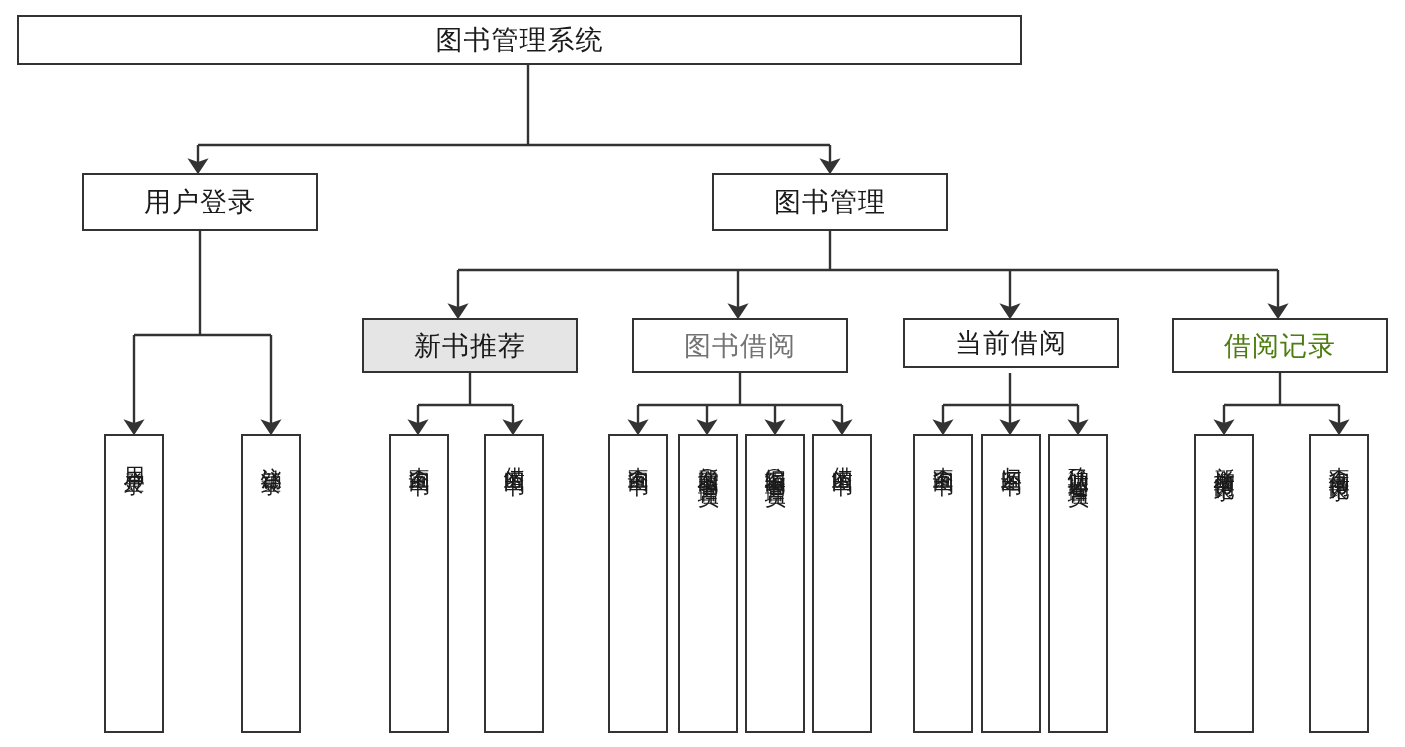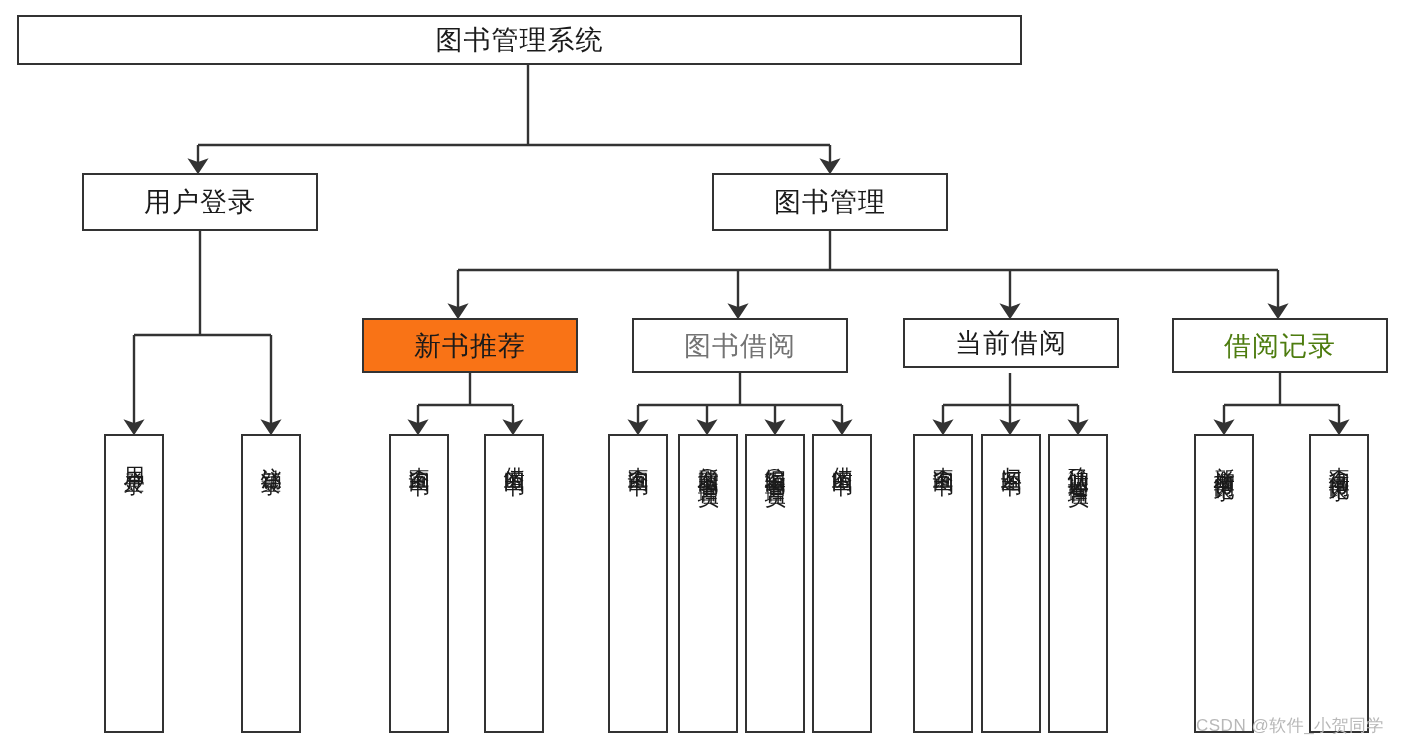--- a/index.html
+++ b/index.html
@@ -111,21 +111,21 @@
   <div id="node-layer">
       <div class="node h" style="left: 17px; top: 15px; width: 1005px; height: 50px; border-color: rgb(51, 51, 51); background: rgb(255, 255, 255); color: rgb(26, 26, 26);">
         <span class="htext">图书管理系统</span>
       </div>
       <div class="node h" style="left: 82px; top: 173px; width: 236px; height: 58px; border-color: rgb(51, 51, 51); background: rgb(255, 255, 255); color: rgb(26, 26, 26);">
         <span class="htext">用户登录</span>
       </div>
       <div class="node h" style="left: 712px; top: 173px; width: 236px; height: 58px; border-color: rgb(51, 51, 51); background: rgb(255, 255, 255); color: rgb(26, 26, 26);">
         <span class="htext">图书管理</span>
       </div>
-      <div class="node h" style="left: 362px; top: 318px; width: 216px; height: 55px; border-color: rgb(51, 51, 51); background: #f97316; color: rgb(26, 26, 26);">
+      <div class="node h" style="left: 362px; top: 318px; width: 216px; height: 55px; border-color: rgb(51, 51, 51); background: #e5e5e5; color: rgb(26, 26, 26);">
         <span class="htext">新书推荐</span>
       </div>
       <div class="node h" style="left: 632px; top: 318px; width: 216px; height: 55px; border-color: rgb(51, 51, 51); background: rgb(255, 255, 255); color: #737373;">
         <span class="htext">图书借阅</span>
       </div>
       <div class="node h" style="left: 903px; top: 318px; width: 216px; height: 50px; border-color: rgb(51, 51, 51); background: rgb(255, 255, 255); color: rgb(26, 26, 26);">
         <span class="htext">当前借阅</span>
       </div>
       <div class="node h" style="left: 1172px; top: 318px; width: 216px; height: 55px; border-color: rgb(51, 51, 51); background: rgb(255, 255, 255); color: #4d7c0f;">
         <span class="htext">借阅记录</span>
@@ -164,15 +164,14 @@
         <span class="vtext">确认归还（管理员）</span>
       </div>
       <div class="node v" style="left: 1194px; top: 434px; width: 60px; height: 299px; border-color: rgb(51, 51, 51); background: rgb(255, 255, 255); color: rgb(26, 26, 26);">
         <span class="vtext">新增借阅记录</span>
       </div>
       <div class="node v" style="left: 1309px; top: 434px; width: 60px; height: 299px; border-color: rgb(51, 51, 51); background: rgb(255, 255, 255); color: rgb(26, 26, 26);">
         <span class="vtext">查询借阅记录</span>
       </div>
     </div>
 
-  <div class="watermark" style="left: 1196px; top: 714px; color: rgb(184, 184, 184);">CSDN @软件_小贺同学</div>
 
 </div>
 
 </body></html>

